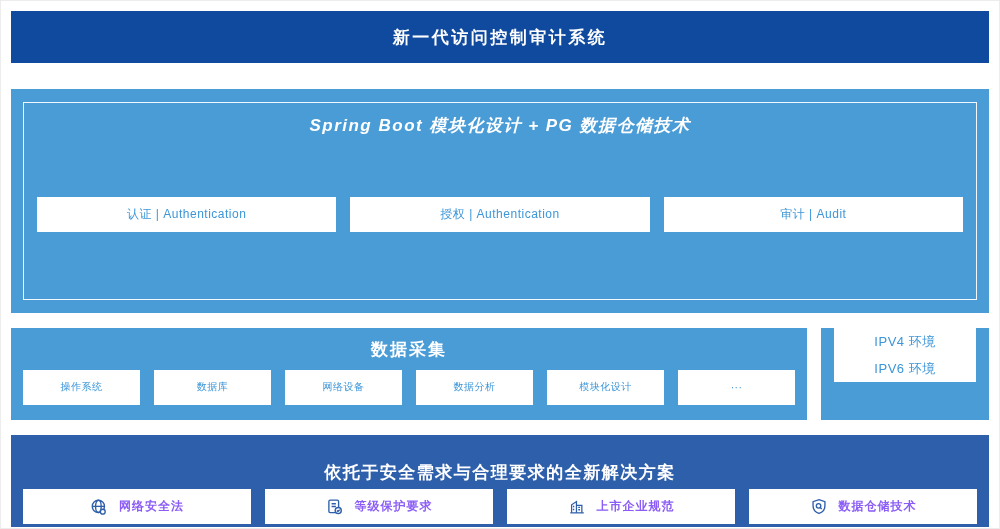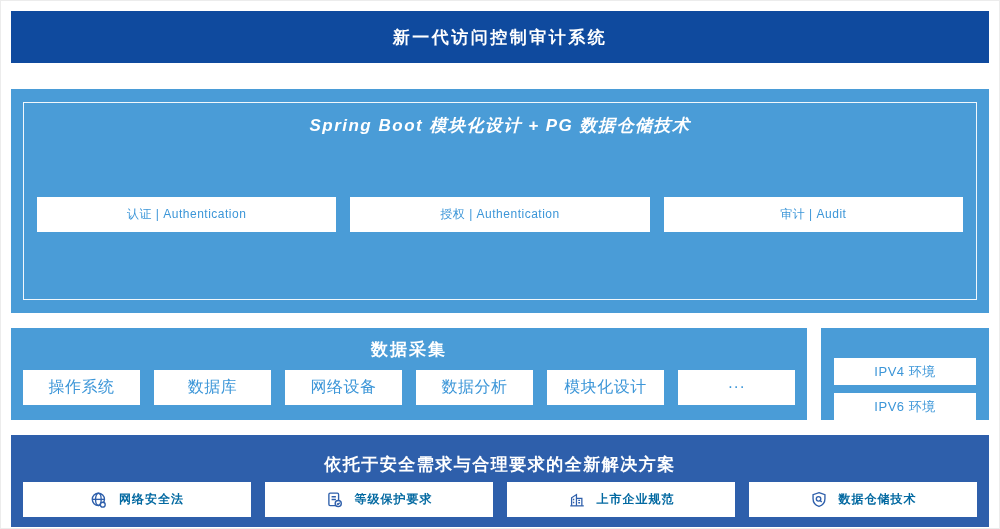--- a/index.html
+++ b/index.html
@@ -54,36 +54,36 @@
     flex:1; background:#4a9cd7;
     padding:6px 12px 12px 12px;
     display:flex; flex-direction:column;
   }
   .sec-title {
     color:#fff; font-size:17px; font-weight:bold; letter-spacing:2px;
     text-align:center; height:32px; line-height:32px;
   }
   .env-panel {
     width:168px; background:#4a9cd7;
-    display:flex; flex-direction:column; justify-content:flex-end;
-    gap:8px; padding:0 13px;
+    display:flex; flex-direction:column; justify-content:flex-start;
+    padding:0 13px;
   }
   .env-panel .white-box { height:27px; font-size:13px; flex:none; }
 
-  .collection .white-box { font-size:16px; }
+  .collection .white-box { font-size:10px; }
 
   
   .solution {
     height:92px; background:#2e5fab;
-    padding:15px 12px 12px 12px;
-    display:flex; flex-direction:column;font-family:Liberation Mono, monospace;
+    padding:22px 12px 12px 12px;
+    display:flex; flex-direction:column;
   }
   .solution .sec-title { letter-spacing:1.5px; }
   .solution .white-box {
-    color:#0369a1; font-weight:bold; letter-spacing:1px;
+    color:#8b5cf6; font-weight:bold; letter-spacing:1px;
     gap:11px;
   }
   .icon { display:inline-flex; align-items:center; }
   .icon svg { display:block; }
 </style>
 </head>
 <body>
 
 <div class="canvas">
 

